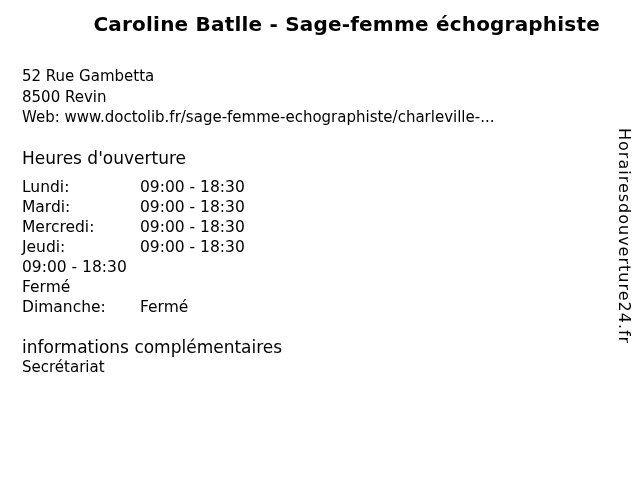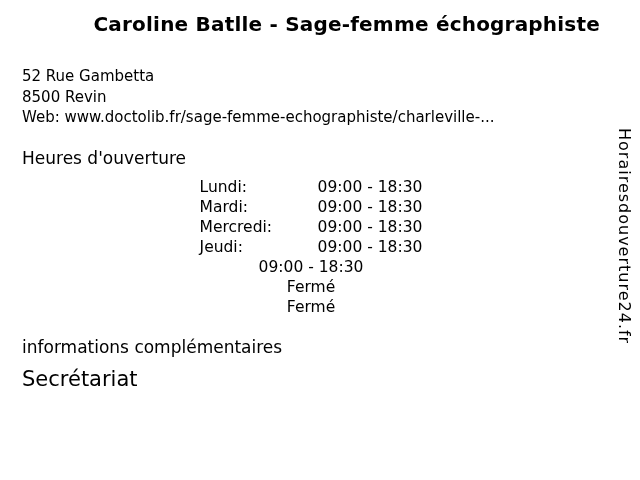--- a/index.html
+++ b/index.html
@@ -29,25 +29,24 @@
   .section-heading {
     font-size: 17px;
     font-weight: normal;
     margin: 20px 0 0 0;
     line-height: 20px;
   }
   .hours-table {
     margin-top: 9px;
     font-size: 15.5px;
   }
-  .hours-row { display: flex; line-height: 20px; justify-content: center; }
+  .hours-row { display: flex; line-height: 20px; }
   .hours-row .day { width: 118px; flex: 0 0 118px; }
   .extra-text {
-    margin-top: 12px;
-    font-size: 21px;
+    font-size: 15px;
     line-height: 20px;
   }
   .watermark {
     position: absolute;
     top: 128px;
     right: 8px;
     writing-mode: vertical-rl;
     text-orientation: mixed;
     font-size: 16px;
     letter-spacing: 1px;
@@ -87,20 +86,21 @@
       <span class="day">Jeudi:</span>
       <span class="val">09:00 - 18:30</span>
     </div>
     <div class="hours-row">
       <span class="val">09:00 - 18:30</span>
     </div>
     <div class="hours-row">
       <span class="val">Fermé</span>
     </div>
     <div class="hours-row">
+      <span class="day">Dimanche:</span>
       <span class="val">Fermé</span>
     </div>
   </div>
 
   <h2 class="section-heading">informations complémentaires</h2>
 
   <div class="extra-text">Secrétariat</div>
 
 </div>
 

